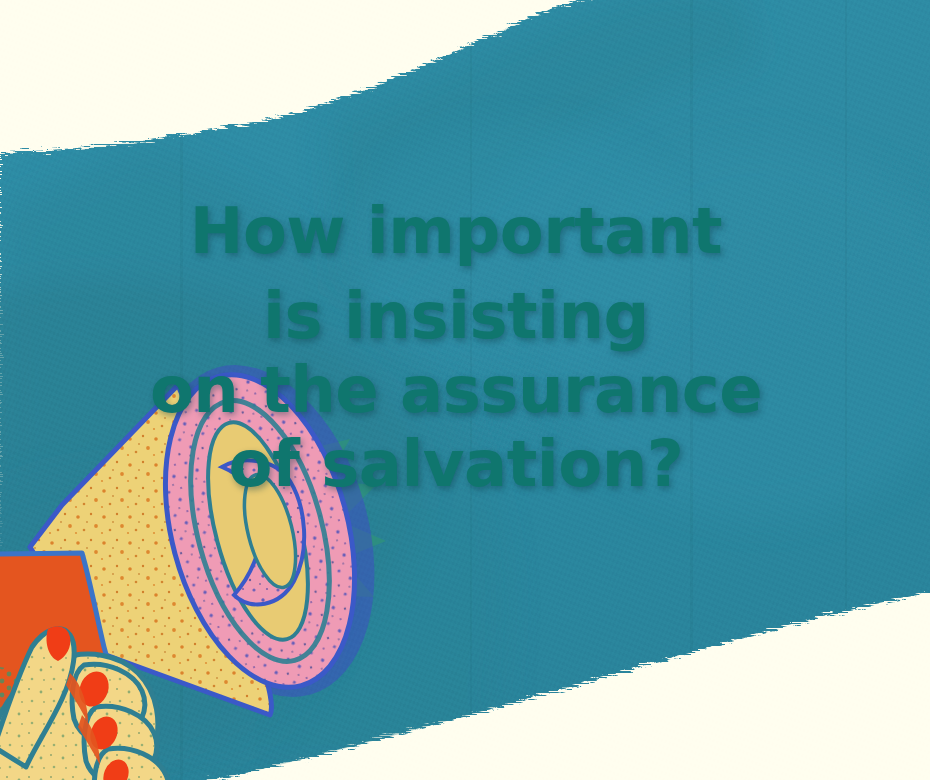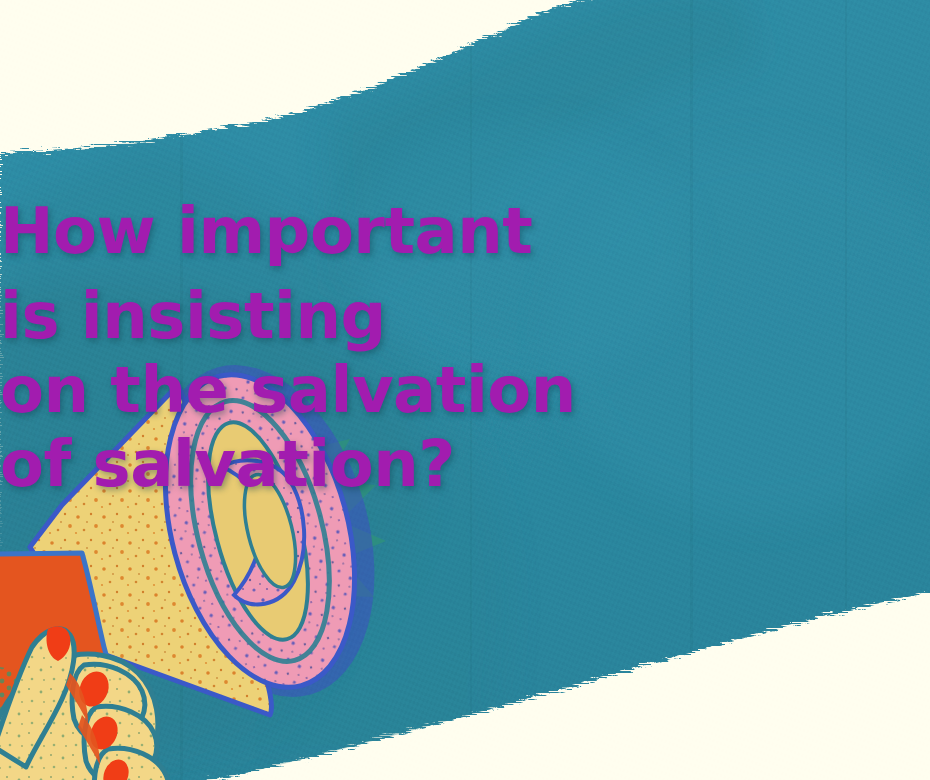--- a/index.html
+++ b/index.html
@@ -45,21 +45,22 @@
     mix-blend-mode: overlay;
   }
 
   
   .headline {
     position: absolute;
     z-index: 9;
     left: 0;
     right: 18px;
     top: 152px;
-    color: #a21caf;
+    text-align: center;
+    color: #0f766e;
     font-family: "DejaVu Sans", "Liberation Sans", sans-serif;
     font-weight: 700;
     font-size: 63px;
     line-height: 74px;
     letter-spacing: -0.5px;
     text-shadow: 2px 3px 6px rgba(12,60,72,.40);
     -webkit-font-smoothing: antialiased;
   }
   .headline .ln { display: block; white-space: nowrap; }
   .headline .ln-1 { font-size: 64px; }
@@ -290,17 +291,17 @@
             <circle cx="-12" cy="344" r="3"></circle>
           <circle cx="2" cy="348" r="3"></circle>
         </g>
       </g>
     </svg>
   </div>
 
   <h1 class="headline">
     <span class="ln ln-1">How important</span>
     <span class="ln ln-2">is insisting</span>
-    <span class="ln ln-3">on the salvation</span>
+    <span class="ln ln-3">on the assurance</span>
     <span class="ln ln-4">of salvation?</span>
   </h1>
 
 </div>
 
 </body></html>

